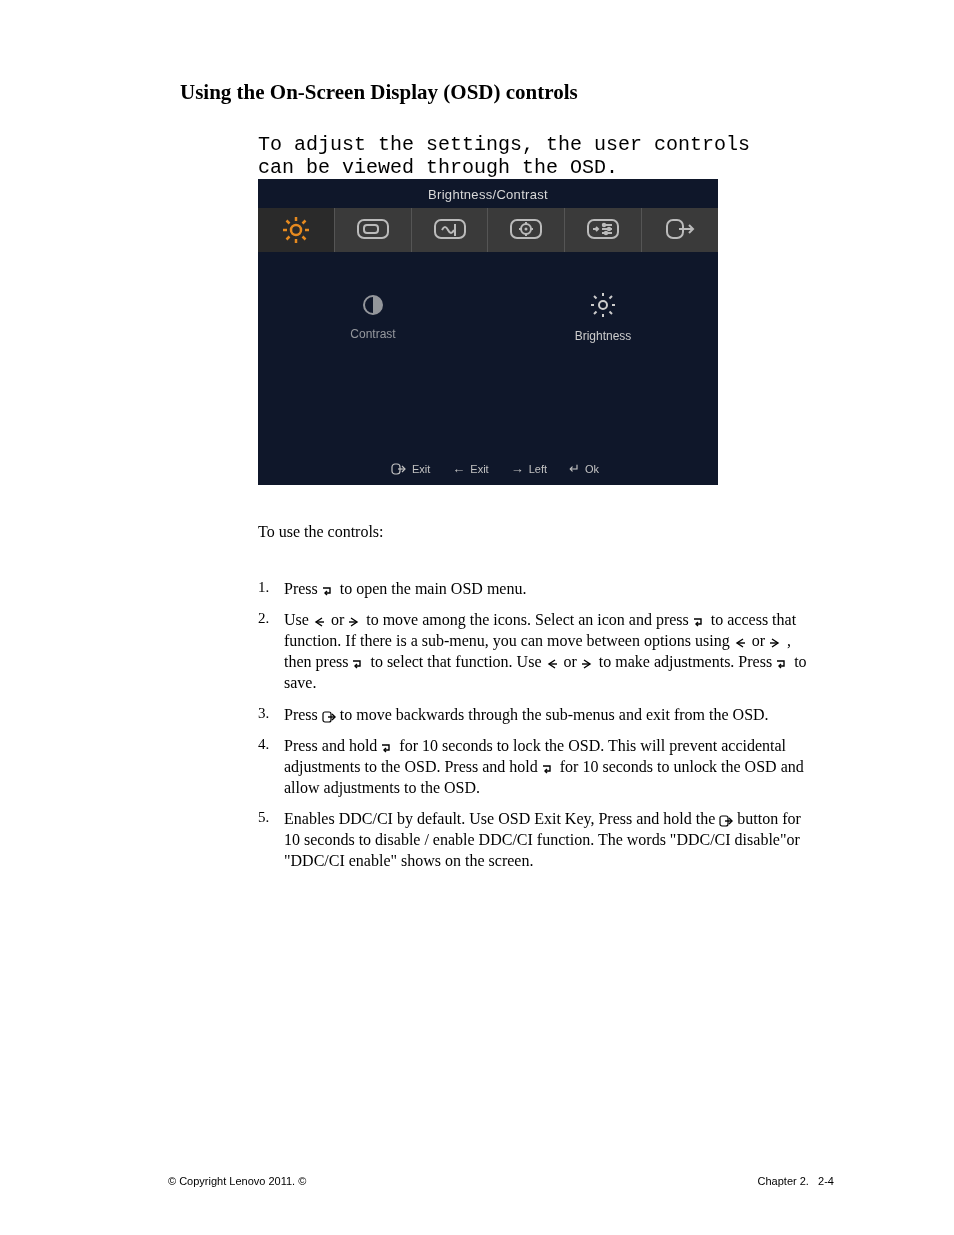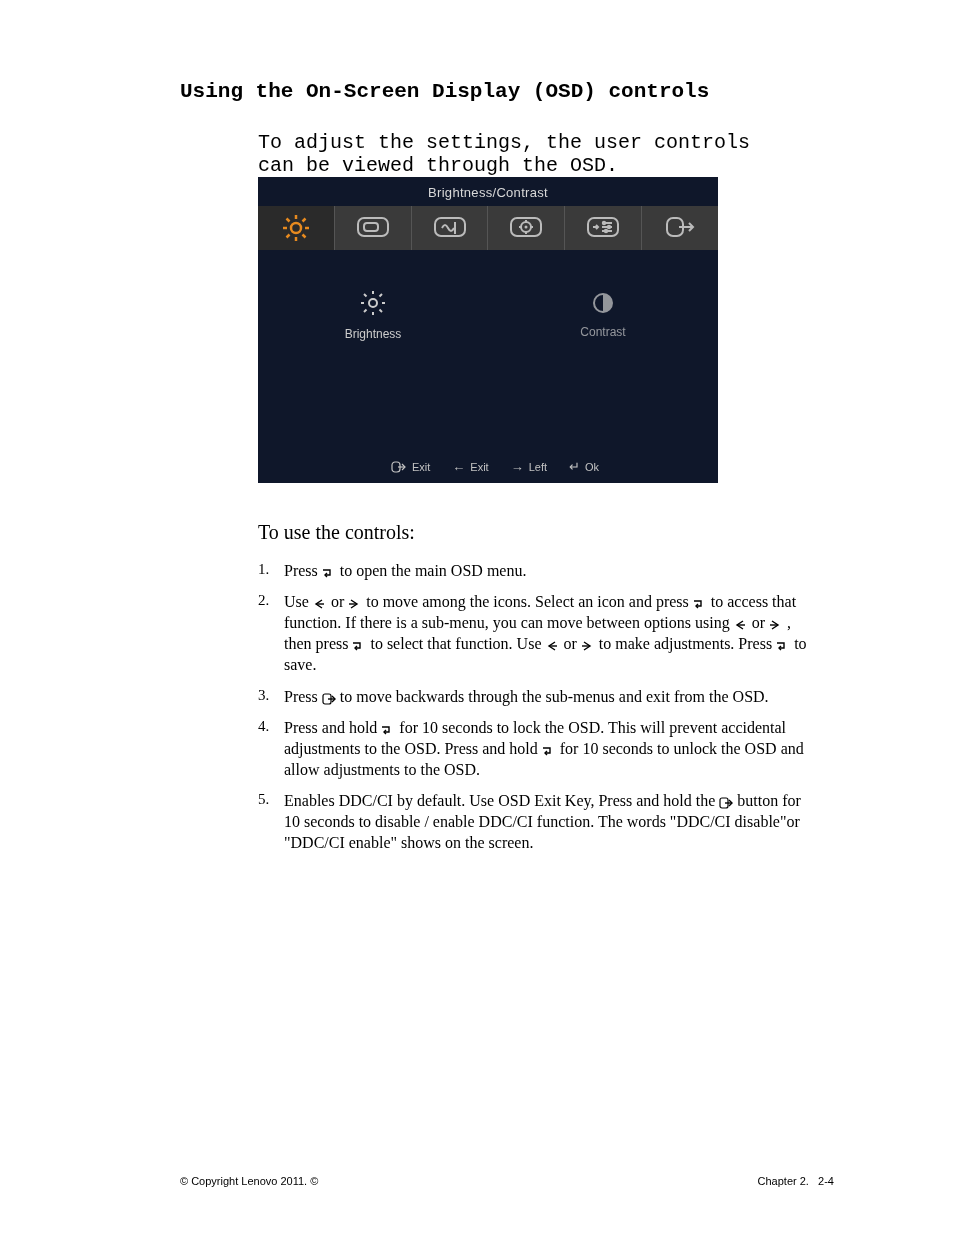--- a/index.html
+++ b/index.html
@@ -10,21 +10,21 @@
     color: #000;
   }
   .page {
     width: 954px;
     height: 1235px;
     position: relative;
     box-sizing: border-box;
     padding: 80px 0 0 0;
   }
   .heading {
-    font-family: Liberation Mono, monospace;
+    font-family: Liberation Serif, serif;
     font-weight: bold;
     font-size: 21px;
     margin-left: 180px;
     margin-bottom: 28px;
   }
   .intro {
     font-size: 20px;
     margin-left: 258px;
     width: 520px;
     font-family: Liberation Mono, monospace;
@@ -92,24 +92,24 @@
     align-items: center;
     gap: 5px;
   }
   .arrow {
     font-size: 13px;
     line-height: 1;
     display: inline-block;
   }
   
   .lead {
-    font-size: 20px;
+    font-size: 16px;
     margin-left: 258px;
     margin-top: 38px;
-    margin-bottom: 16px;
+    margin-bottom: 37px;
     font-family: 'Book Antiqua', Palatino, Georgia, serif;
   }
   ol.steps {
     list-style: none;
     margin: 0 0 0 258px;
     padding: 0;
     width: 562px;
     font-size: 16px;
     font-family: 'Book Antiqua', Palatino, Georgia, serif;
     line-height: 1.32;
@@ -127,21 +127,21 @@
   .inline-icon {
     display: inline-block;
     vertical-align: -2px;
     position: relative;
     top: 1px;
   }
   
   .page-footer {
     position: absolute;
     bottom: 48px;
-    left: 180px;
+    left: 168px;
     right: 120px;
     display: flex;
     justify-content: space-between;
     font-size: 11px;
     font-family: Arial, Helvetica, sans-serif;
   }
 </style>
 </head>
 <body>
 
@@ -241,42 +241,42 @@
       <div class="osd-tab">
         <svg width="34" height="24" viewBox="0 0 34 24">
           <rect x="4" y="2" width="16" height="18" rx="6" class="icon-line"></rect>
           <line x1="16" y1="11" x2="30" y2="11" class="icon-line"></line>
           <path d="M26 7 L30 11 L26 15" class="icon-line"></path>
         </svg>
       </div>
     </div>
 
     <div class="osd-body">
+      <div class="osd-col inactive">
+        <svg width="24" height="24" viewBox="0 0 24 24">
+          <circle cx="12" cy="12" r="9" fill="none" stroke="#ccc" stroke-width="2"></circle>
+          <path d="M12 3 A9 9 0 0 1 12 21 Z" fill="#ccc"></path>
+        </svg>
+        <div class="osd-col-label">Contrast</div>
+      </div>
       <div class="osd-col">
         <svg width="28" height="28" viewBox="0 0 28 28">
           <circle cx="14" cy="14" r="4" fill="none" stroke="#ccc" stroke-width="2"></circle>
           <g stroke="#ccc" stroke-width="2">
             <line x1="14" y1="2" x2="14" y2="5"></line>
             <line x1="14" y1="23" x2="14" y2="26"></line>
             <line x1="2" y1="14" x2="5" y2="14"></line>
             <line x1="23" y1="14" x2="26" y2="14"></line>
             <line x1="5" y1="5" x2="7.5" y2="7.5"></line>
             <line x1="20.5" y1="20.5" x2="23" y2="23"></line>
             <line x1="5" y1="23" x2="7.5" y2="20.5"></line>
             <line x1="20.5" y1="7.5" x2="23" y2="5"></line>
           </g>
         </svg>
         <div class="osd-col-label">Brightness</div>
-      </div>
-      <div class="osd-col inactive">
-        <svg width="24" height="24" viewBox="0 0 24 24">
-          <circle cx="12" cy="12" r="9" fill="none" stroke="#ccc" stroke-width="2"></circle>
-          <path d="M12 3 A9 9 0 0 1 12 21 Z" fill="#ccc"></path>
-        </svg>
-        <div class="osd-col-label">Contrast</div>
       </div>
     </div>
     <div class="osd-empty"></div>
 
     <div class="osd-footer">
       <span class="osd-foot-item">
         <svg width="16" height="12" viewBox="0 0 16 12">
           <rect x="1" y="1" width="8" height="10" rx="3" fill="none" stroke="#c2c2c2" stroke-width="1.2"></rect>
           <line x1="7" y1="6" x2="14" y2="6" stroke="#c2c2c2" stroke-width="1.2"></line>
           <path d="M11 3 L14 6 L11 9" fill="none" stroke="#c2c2c2" stroke-width="1.2"></path>

